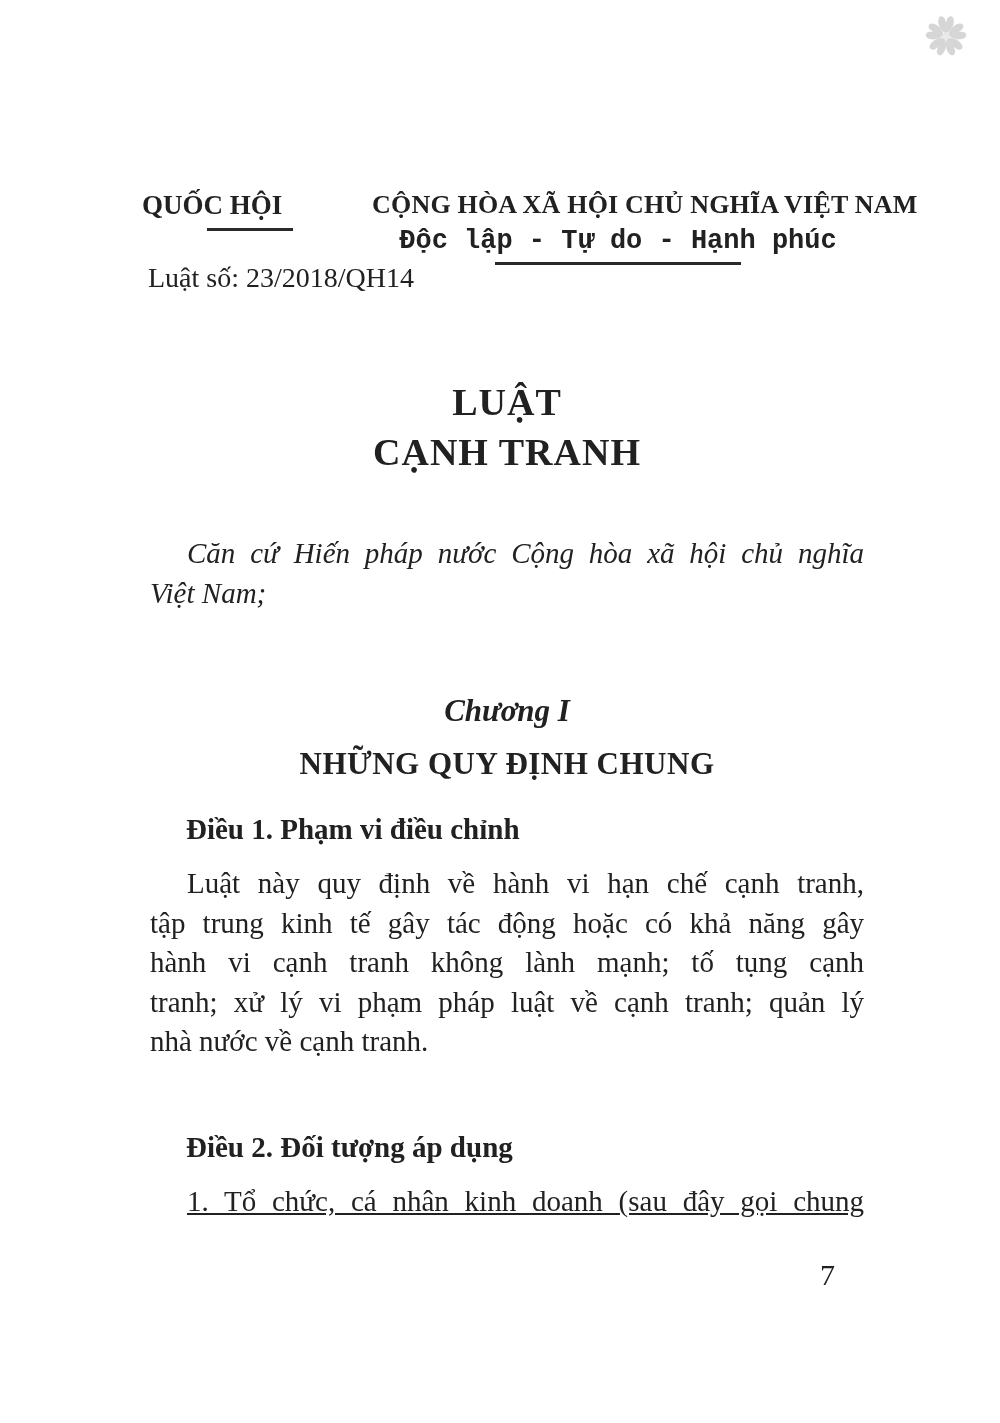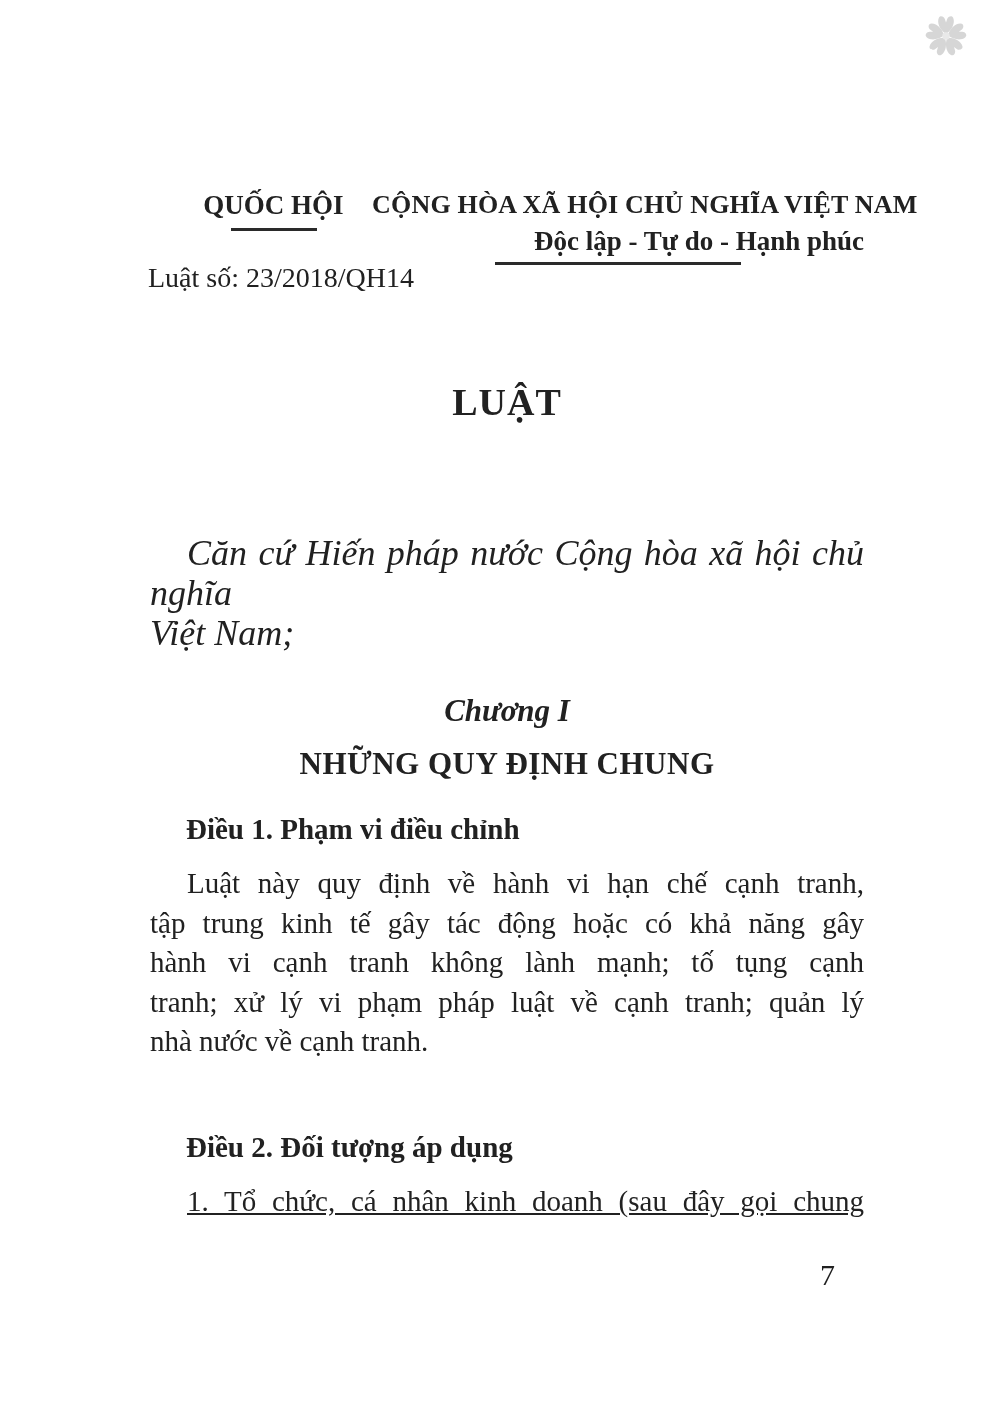--- a/index.html
+++ b/index.html
@@ -22,23 +22,22 @@
     left: 923px;
     width: 46px;
     height: 46px;
     opacity: 0.85;
   }
 
   
   .header-left {
     position: absolute;
     top: 190px;
-    left: 166px;
+    left: 142px;
     width: 215px;
-    text-align: center;
     font-family: Liberation Serif, serif;
   }
   .issuer {
     font-weight: bold;
     font-size: 27px;
     line-height: 30px;
     white-space: nowrap;
   }
   .rule {
     height: 3px;
@@ -46,35 +45,36 @@
   }
   .issuer-rule {
     width: 86px;
     margin: 8px auto 0;
   }
   .header-right {
     position: absolute;
     top: 190px;
     left: 372px;
     width: 492px;
-    text-align: right;
+    text-align: center;
   }
   .nation {
     font-weight: bold;
     font-size: 26px;
     line-height: 30px;
     white-space: nowrap;
     letter-spacing: 0.2px;
   }
   .motto {
     font-weight: bold;
     font-size: 27px;
     line-height: 30px;
     margin-top: 6px;
     white-space: nowrap;
+    font-family: Liberation Mono, monospace;
   }
   .motto-rule {
     width: 246px;
     margin: 6px auto 0;
   }
   .law-number {
     position: absolute;
     top: 262px;
     left: 148px;
     font-size: 28px;
@@ -95,21 +95,21 @@
   .doc-title .t1 { line-height: 44px; letter-spacing: 1px; }
   .doc-title .t2 { line-height: 44px; margin-top: 6px; letter-spacing: 1px; }
 
   
   .preamble {
     position: absolute;
     top: 533px;
     left: 150px;
     width: 714px;
     font-style: italic;
-    font-size: 36px;
+    font-size: 29px;
     line-height: 40px;
   }
 
   
   .chapter {
     position: absolute;
     top: 690px;
     left: 150px;
     width: 714px;
     text-align: center;
@@ -188,20 +188,21 @@
   <div class="header-right">
     <div class="nation">CỘNG HÒA XÃ HỘI CHỦ NGHĨA VIỆT NAM</div>
     <div class="motto">Độc lập - Tự do - Hạnh phúc</div>
     <div class="rule motto-rule"></div>
   </div>
 
   <div class="law-number">Luật số: 23/2018/QH14</div>
 
   <div class="doc-title">
     <div class="t1">LUẬT</div>
+    <div class="t2">CẠNH TRANH</div>
   </div>
 
   <div class="preamble">
     <div class="line indent justify">Căn cứ Hiến pháp nước Cộng hòa xã hội chủ nghĩa</div>
     <div class="line">Việt Nam;</div>
   </div>
 
   <div class="chapter">
     <div class="chapter-no">Chương I</div>
     <div class="chapter-title">NHỮNG QUY ĐỊNH CHUNG</div>

